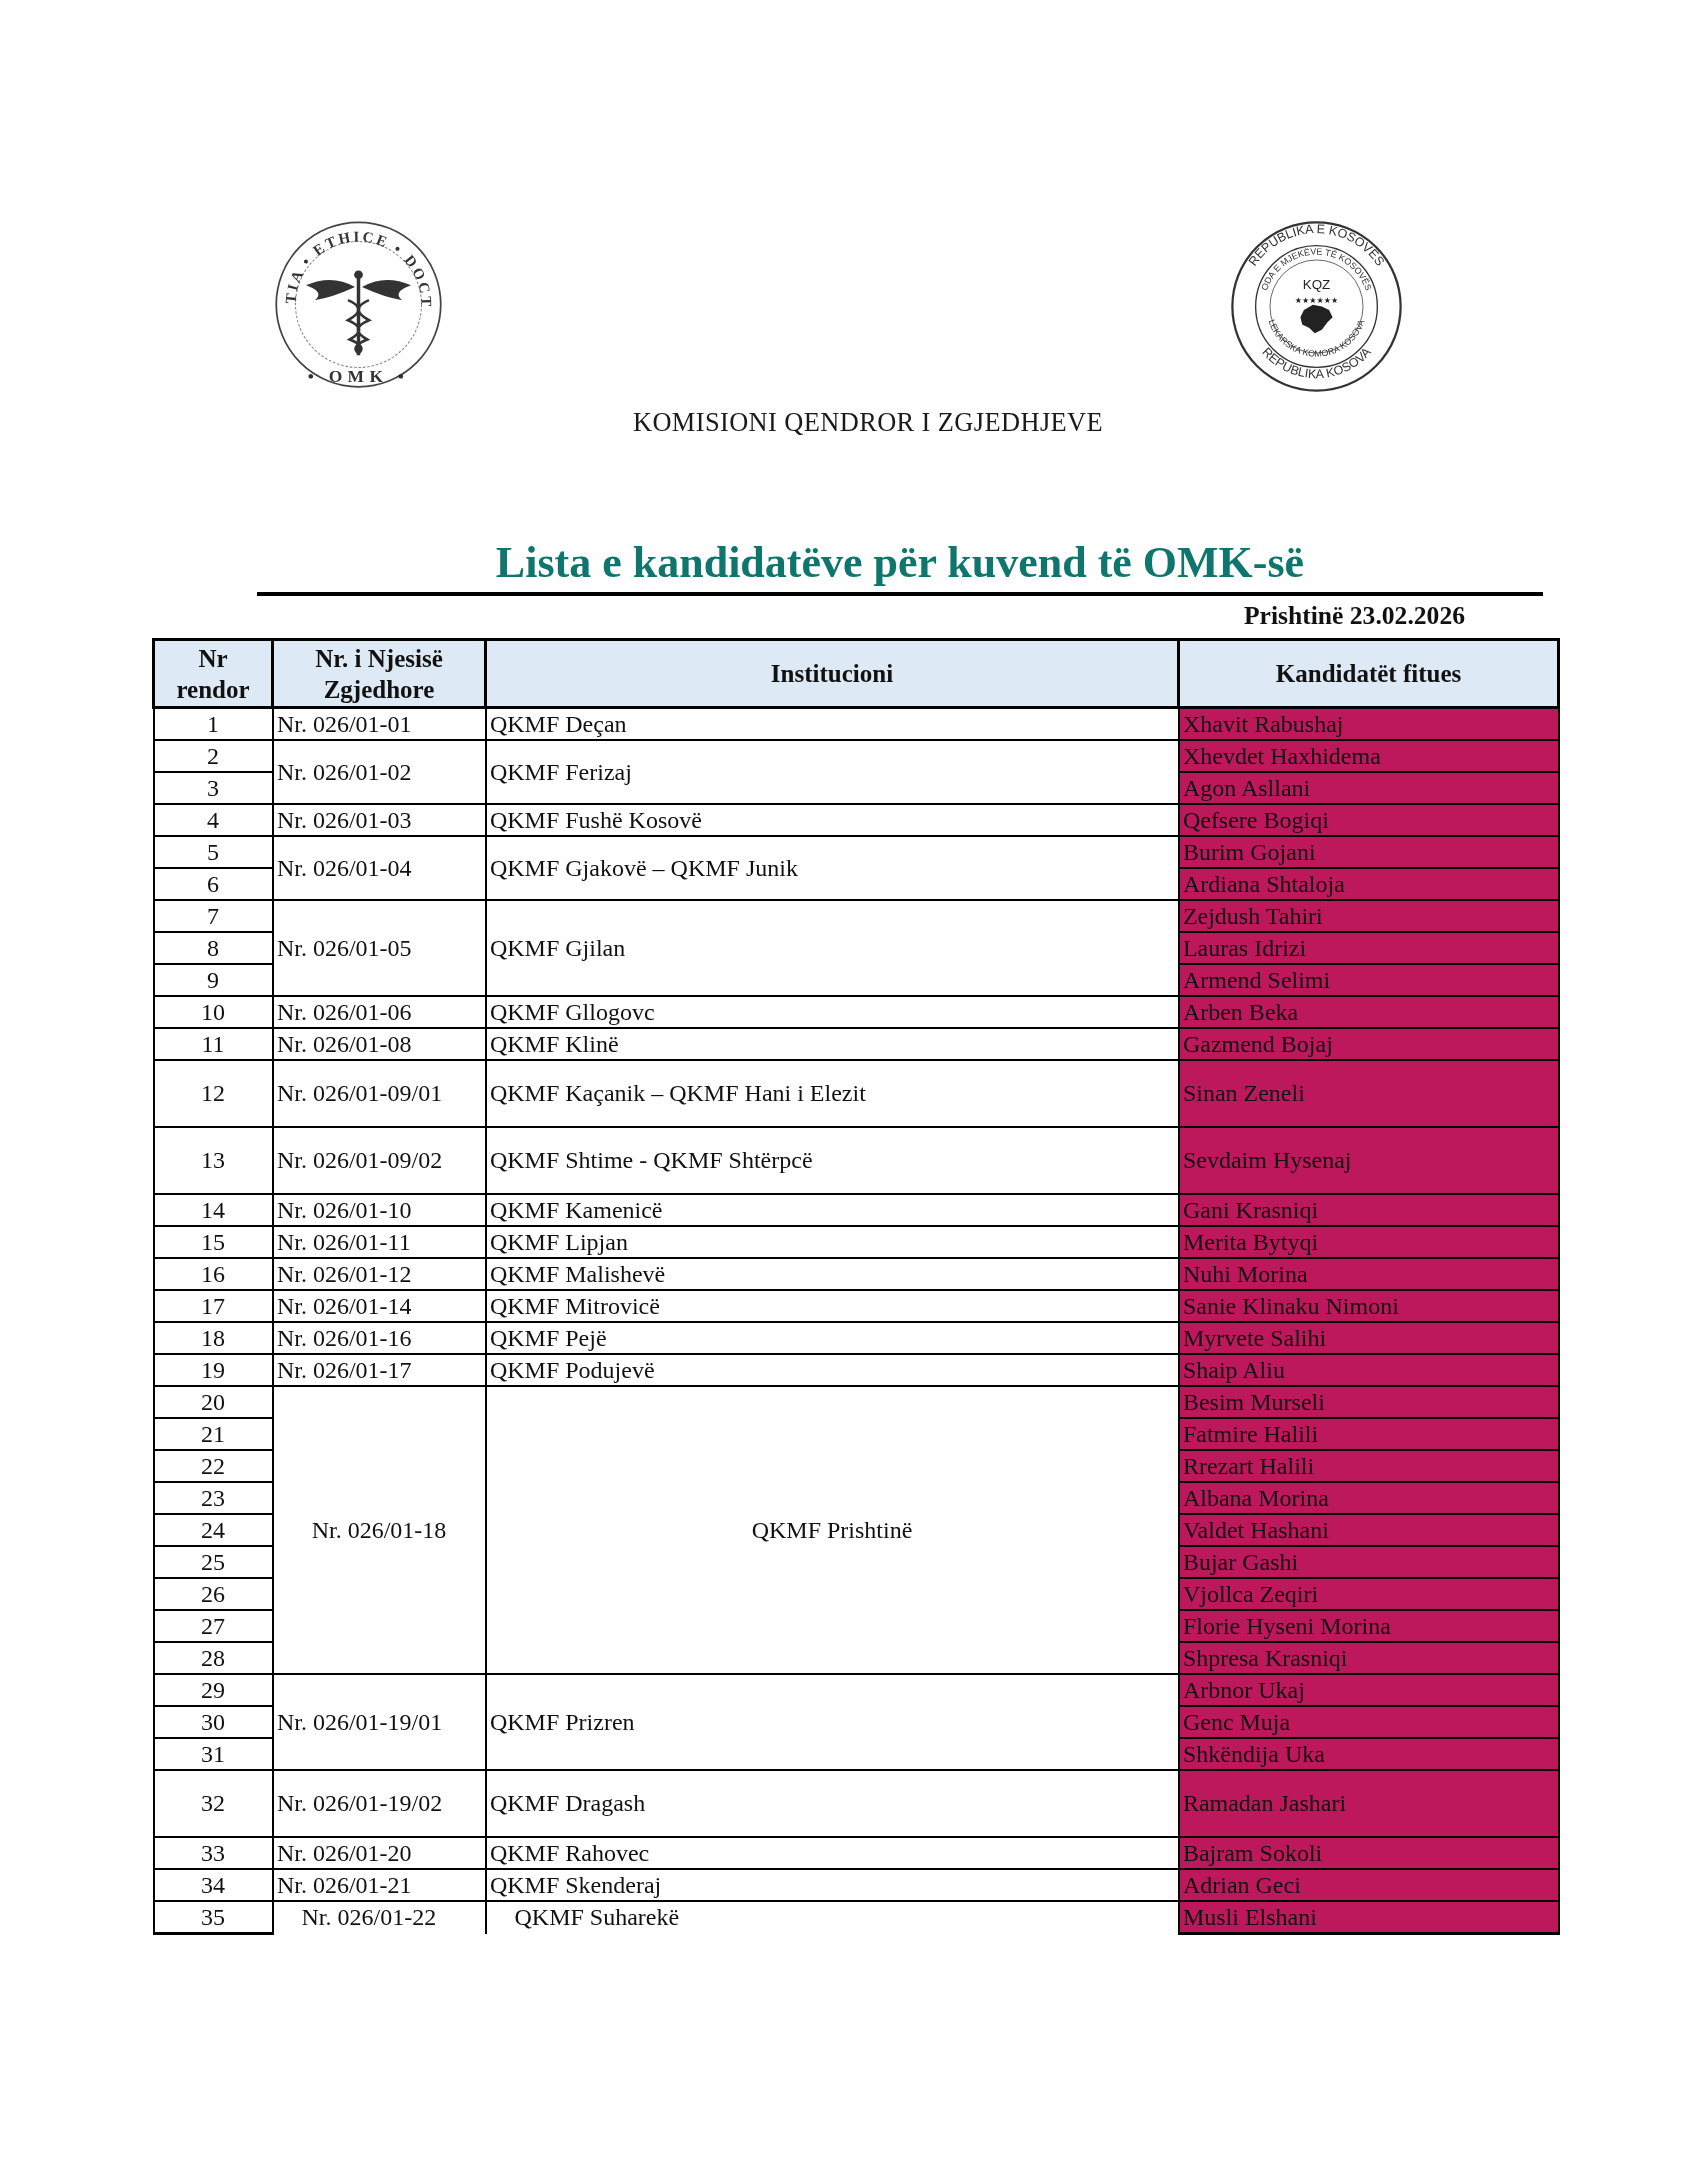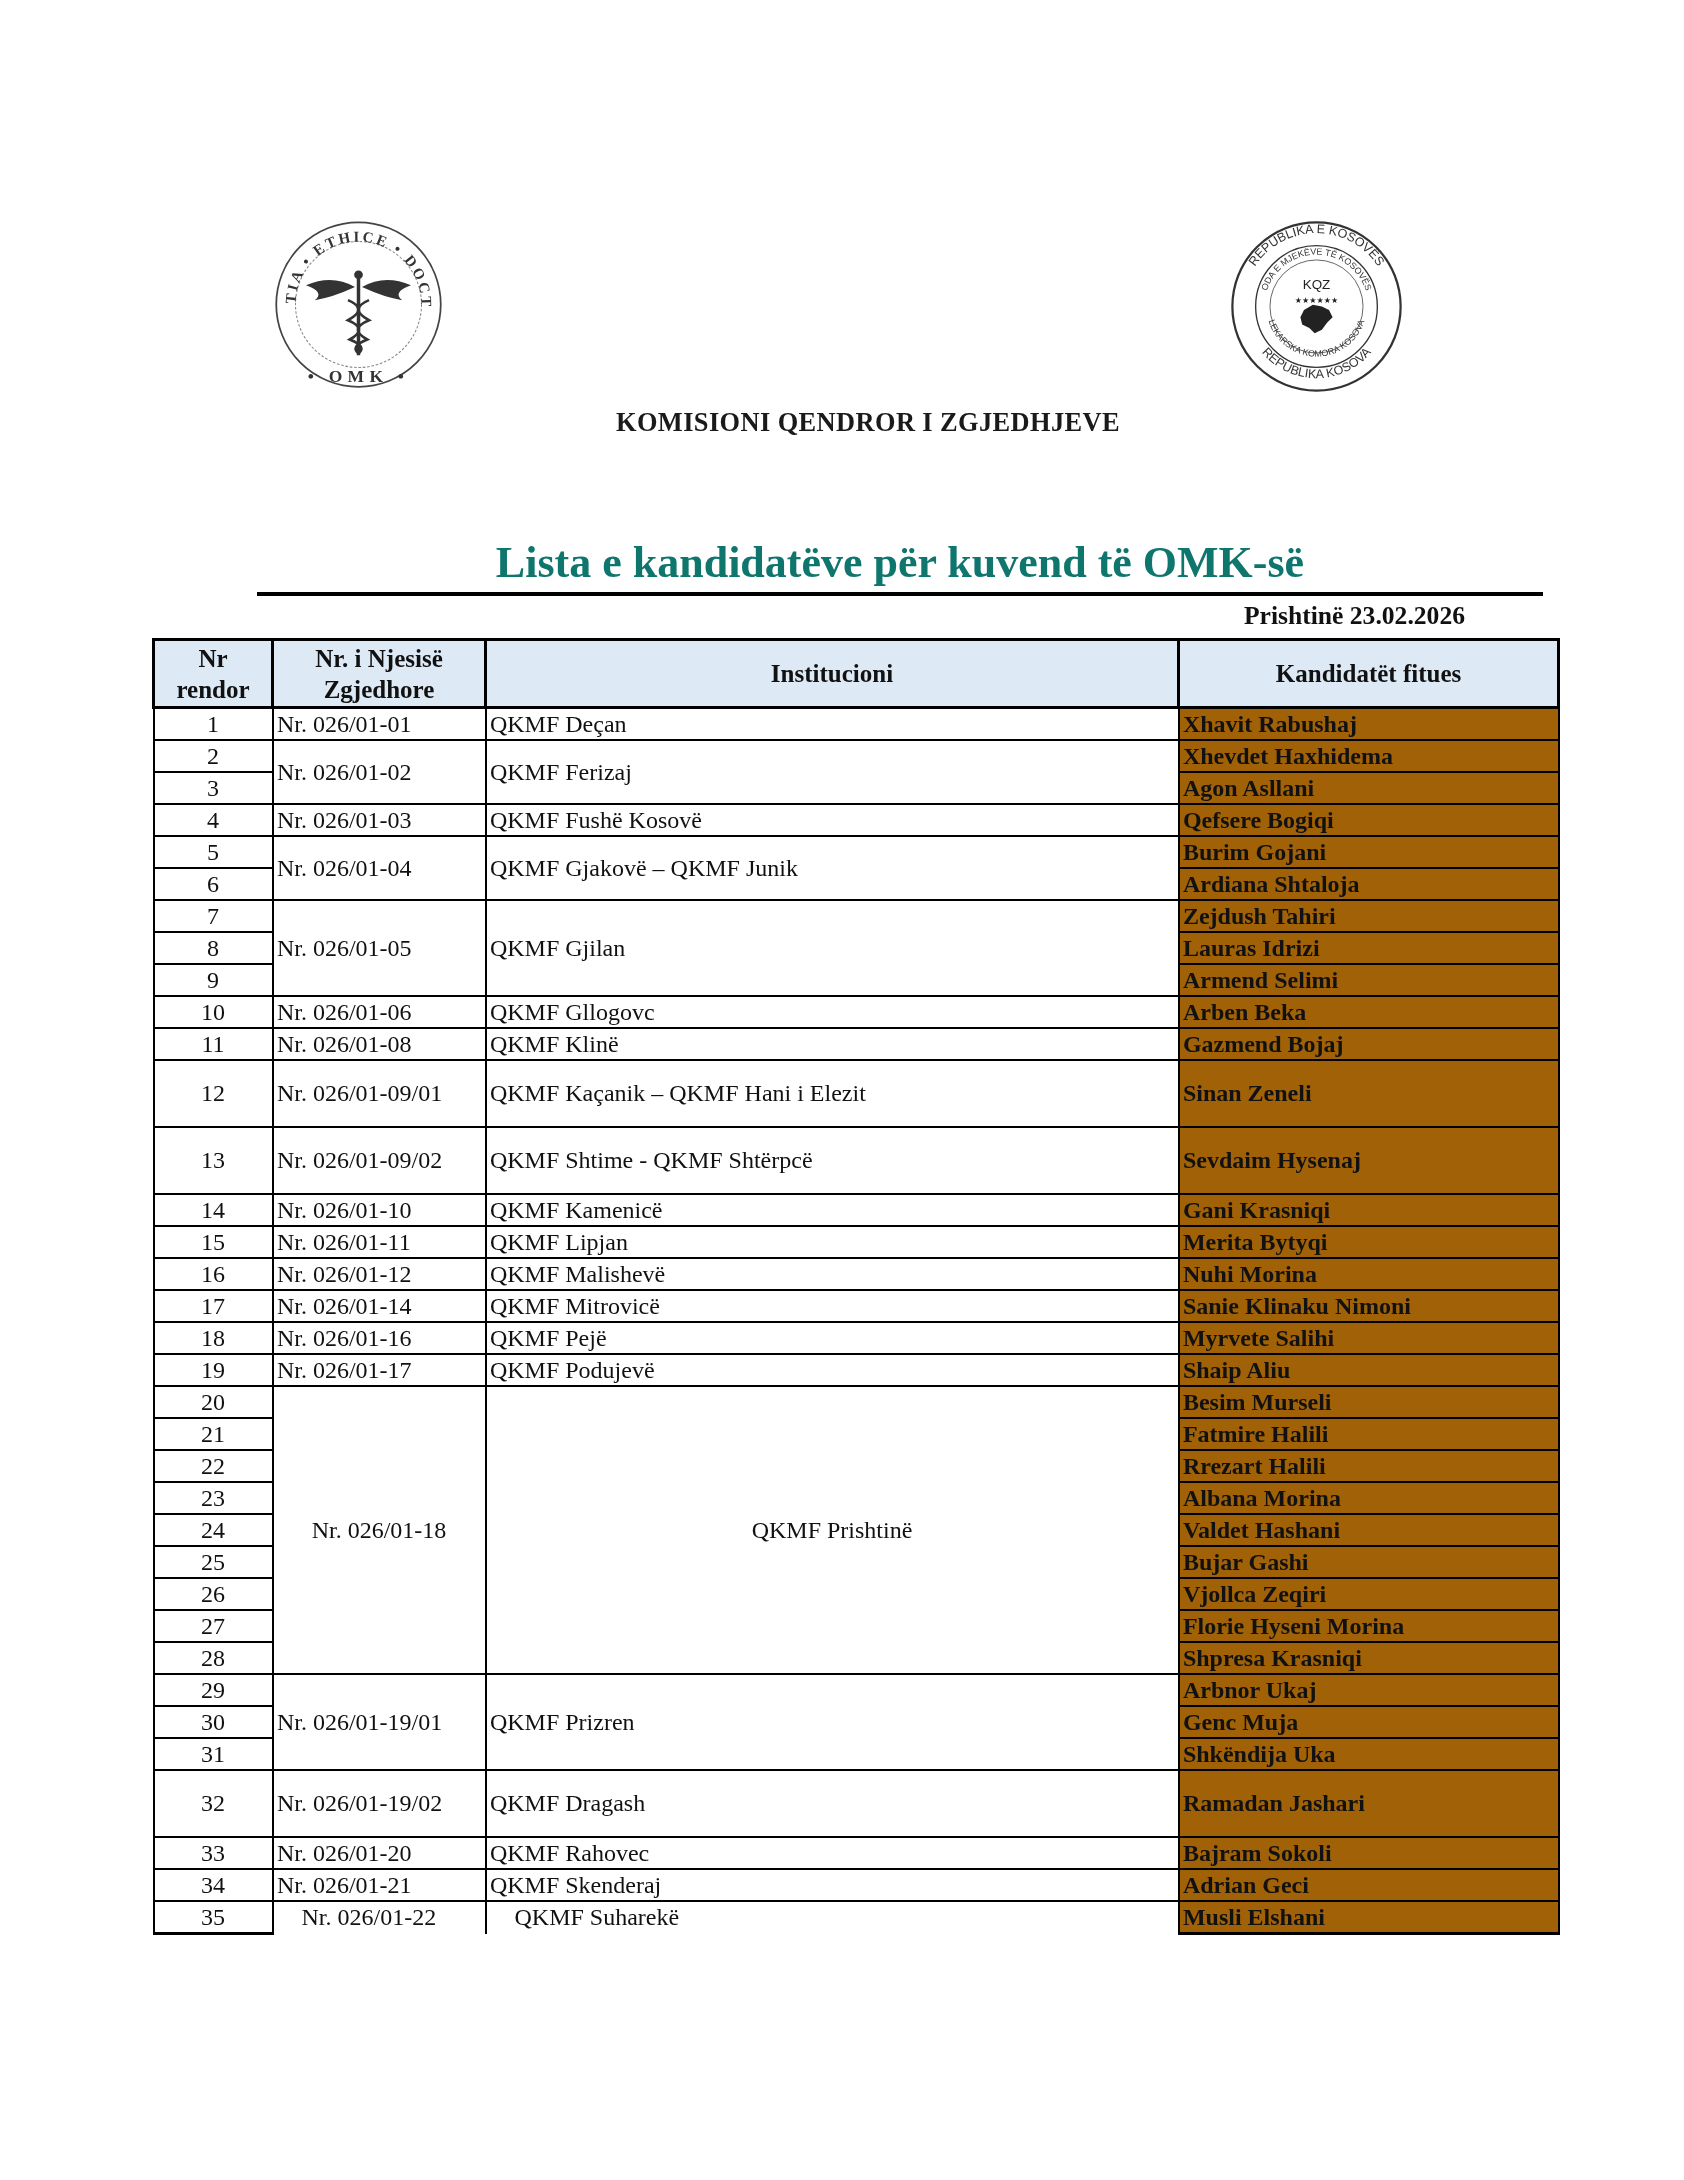--- a/index.html
+++ b/index.html
@@ -1,41 +1,41 @@
 <!DOCTYPE html>
 <html style="font-size:13.6px"><head>
 <meta charset="utf-8">
 <style>
   html, body { margin:0; padding:0; background:#ffffff; }
   body { width:1685px; height:2181px; position:relative; overflow:hidden;
          font-family:"Liberation Serif","DejaVu Serif",serif; color:#111; }
   .logo-left { position:absolute; left:271px; top:217px; width:175px; height:175px; }
   .logo-right { position:absolute; left:1227px; top:217px; width:179px; height:179px; }
   .org-name { position:absolute; left:0; width:100%; top:407px; text-align:center;
-              font-size:26.4px; font-weight:bold; letter-spacing:0.4px; color:#1a1a1a;
+              font-size:26.4px; font-weight:normal; letter-spacing:0.4px; color:#1a1a1a;
               padding-left:51px; box-sizing:border-box; }
   .title { position:absolute; left:257px; width:1286px; top:537px; text-align:center;
            font-size:44px; font-weight:bold; color:#0f766e; }
   .title-rule { position:absolute; left:257px; width:1286px; top:592px; height:4.3px; background:#000; }
   .date { position:absolute; right:220px; top:601px; font-size:25.6px; font-weight:bold; }
 
   table.list { position:absolute; left:152px; top:638px; width:1405px;
                border-collapse:collapse; table-layout:fixed; }
   table.list col.c1 { width:119px; }
   table.list col.c2 { width:213px; }
   table.list col.c3 { width:693px; }
   table.list col.c4 { width:380px; }
   table.list th { background:#dde9f5; border:3.4px solid #000; font-size:25px; font-weight:bold;
                   text-align:center; vertical-align:middle; line-height:31px; height:65px; padding:0; }
   table.list td { border:2.6px solid #000; font-size:24px; height:30px; padding:0 3.4px;
                   vertical-align:middle; line-height:29px; white-space:nowrap; overflow:hidden; }
   td.nr { text-align:center; border-left:3.4px solid #000; border-right:4.3px solid #000; }
   td.unit { border-top:2.6px solid #000;margin-top:23px; }
   td.inst { border-left:4.3px solid #000; }
-  td.cand { background:#a16207; font-weight:bold; font-size:25px;
+  td.cand { background:#be185d; font-weight:normal; font-size:25px;
             border-left:4.3px solid #000; border-right:4.3px solid #000; }
   td.center { text-align:center; }
   tr.tall td { height:65px; }
   tr.last td { border-bottom:3.4px solid #000; }
   tr.last td.unit, tr.last td.inst { border-bottom:none;padding-left:28px; }
 </style>
 </head>
 <body>
 
 <div class="logo-left">

